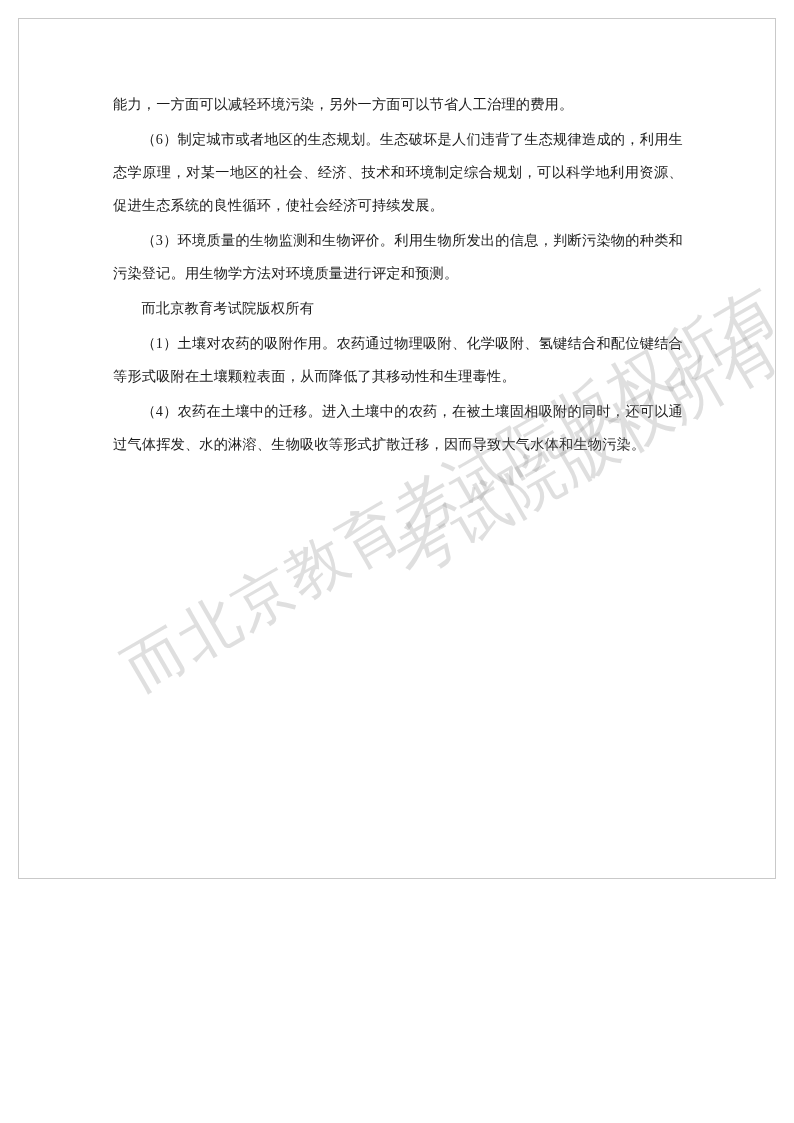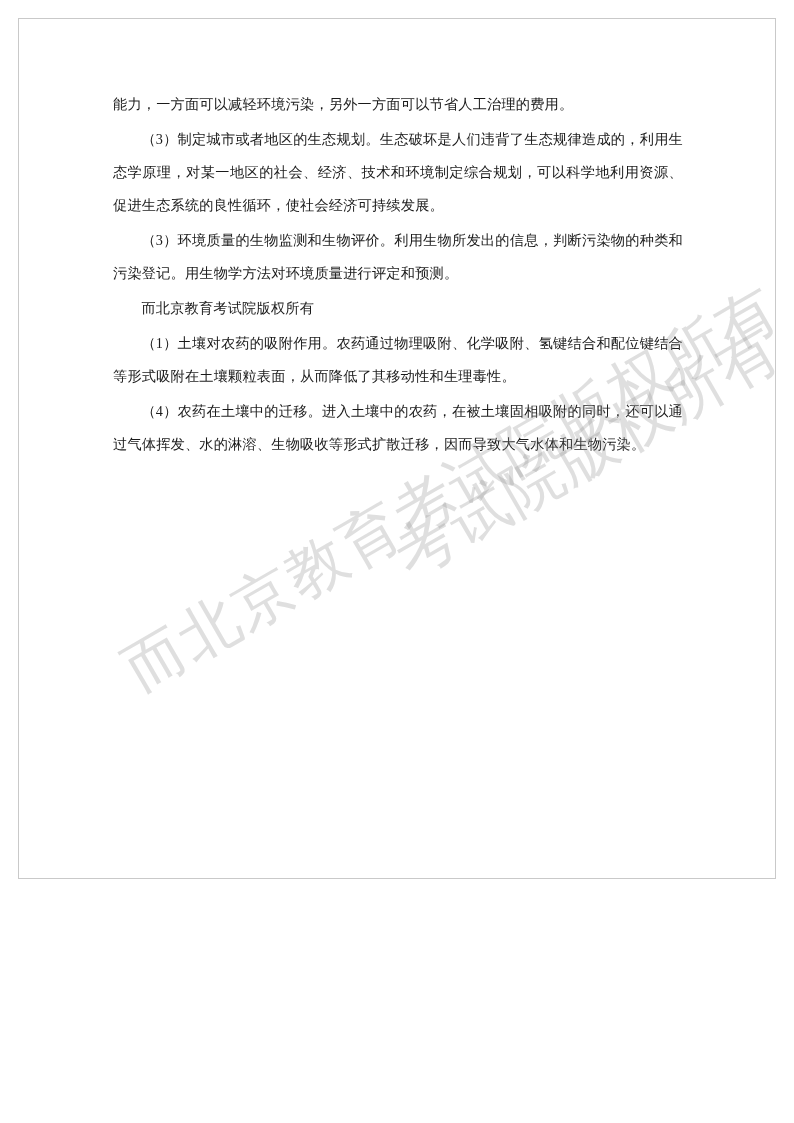--- a/index.html
+++ b/index.html
@@ -80,21 +80,21 @@
 </style>
 </head>
 <body>
 
 <div class="page">
 
   <div class="page-border"></div>
 
   <div class="content">
     <p class="para indent-0">能力，一方面可以减轻环境污染，另外一方面可以节省人工治理的费用。</p>
-    <p class="para indent-2">（3）制定城市或者地区的生态规划。生态破坏是人们违背了生态规律造成的，利用生态学原理，对某一地区的社会、经济、技术和环境制定综合规划，可以科学地利用资源、促进生态系统的良性循环，使社会经济可持续发展。</p>
+    <p class="para indent-2">（6）制定城市或者地区的生态规划。生态破坏是人们违背了生态规律造成的，利用生态学原理，对某一地区的社会、经济、技术和环境制定综合规划，可以科学地利用资源、促进生态系统的良性循环，使社会经济可持续发展。</p>
     <p class="para indent-2">（3）环境质量的生物监测和生物评价。利用生物所发出的信息，判断污染物的种类和污染登记。用生物学方法对环境质量进行评定和预测。</p>
     <p class="para indent-2">而北京教育考试院版权所有</p>
     <p class="para indent-2">（1）土壤对农药的吸附作用。农药通过物理吸附、化学吸附、氢键结合和配位键结合等形式吸附在土壤颗粒表面，从而降低了其移动性和生理毒性。</p>
     <p class="para indent-2">（4）农药在土壤中的迁移。进入土壤中的农药，在被土壤固相吸附的同时，还可以通过气体挥发、水的淋溶、生物吸收等形式扩散迁移，因而导致大气水体和生物污染。</p>
   </div>
 
   <div class="watermark">
     <span class="wm-1">而北京教育考试院版权所有</span>
     <span class="wm-2">考试院版权所有</span>
   </div>

